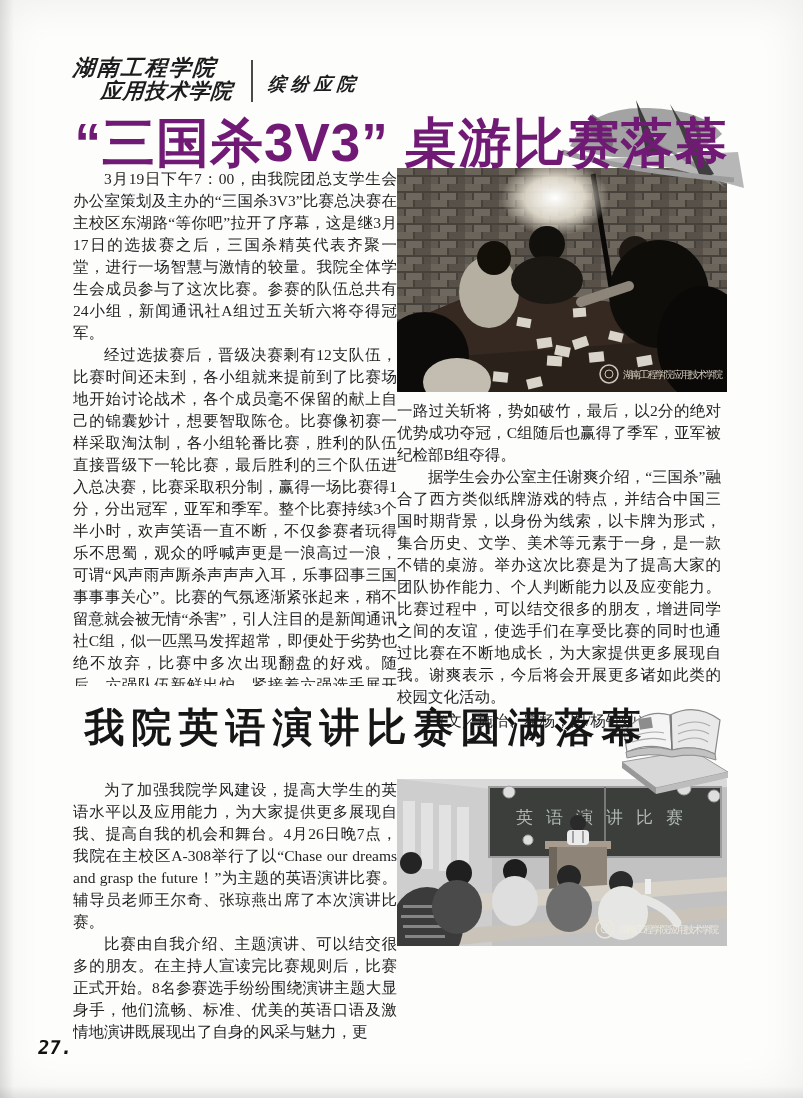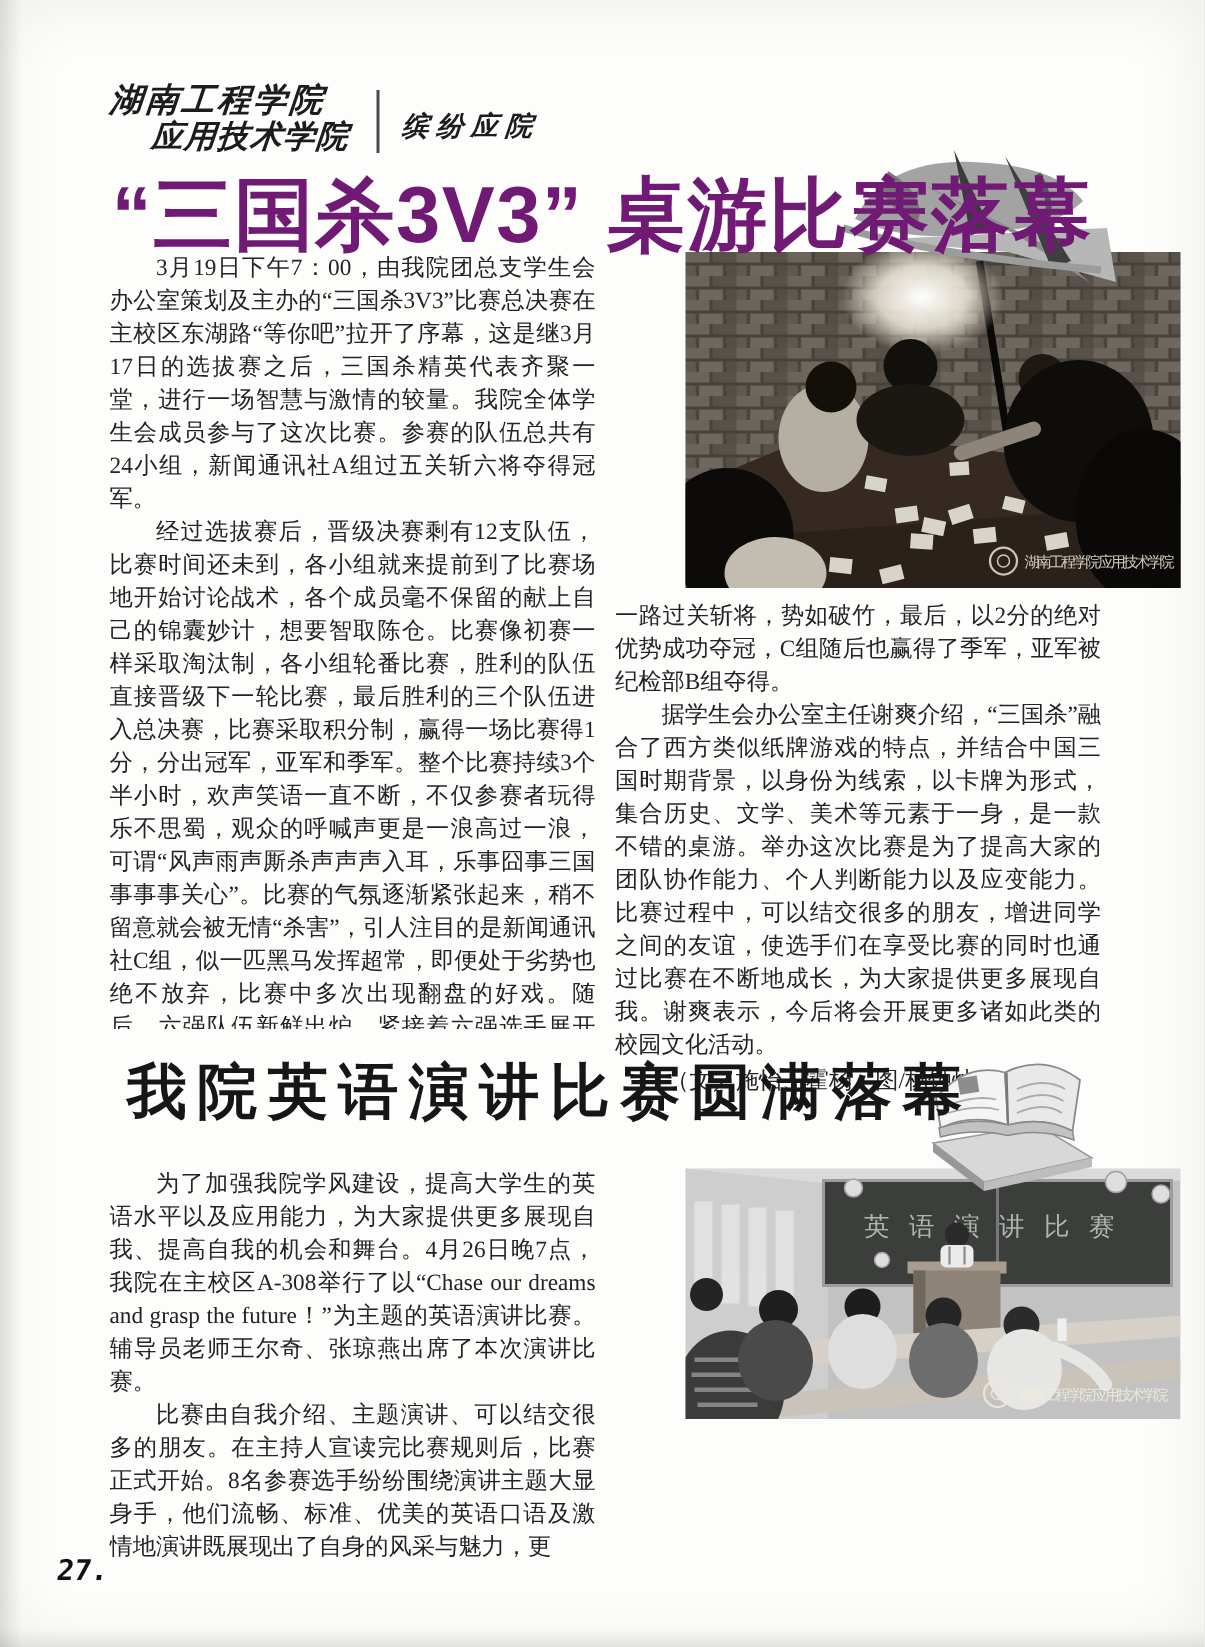--- a/index.html
+++ b/index.html
@@ -25,31 +25,31 @@
     font-size:18px; margin-top:16px; letter-spacing:5px; transform:skewX(-5deg); }
 
   
   .art1-title-wrap { position:absolute; top:108px; left:0; width:100%; text-align:center; height:70px; }
   .art1-title { position:relative; z-index:2; display:inline-block;
     font-family:"Liberation Sans","DejaVu Sans",sans-serif; font-weight:900;
     font-size:53px; letter-spacing:1px; color:#701a75; }
   .splash-art { position:absolute; left:552px; top:-14px; width:192px; height:100px; z-index:1; }
 
   
-  .columns { position:absolute; display:flex; gap:13px; }
+  .columns { position:absolute; display:flex; }
   .col { width:324px; }
   .body-text p { margin:0; font-size:15.5px; line-height:22px; text-align:justify; color:#232323; }
   .body-text p.indent { text-indent:2em; }
   #art1-cols { left:73px; top:168px; width:662px; }
   #art1-left { height:518px; overflow:hidden; }
   #art2-cols { left:73px; top:779px; width:662px; }
   #art2-left { height:262px; overflow:hidden; }
 
   .photo { display:block; }
-  .photo-frame { line-height:0;margin-left:47px; }
+  .photo-frame { line-height:0; }
   .art-photo-caption-gap { height:8px; }
   .byline { text-align:center; padding-left:34px; margin-top:2px !important; }
 
   
   .art2-title-wrap { position:absolute; top:700px; left:0; width:100%; text-align:center; height:78px; }
   .art2-title { position:relative; z-index:2; display:inline-block; margin-right:70px;
     font-family:Liberation Mono, monospace; font-weight:600;
     font-size:40px; letter-spacing:7px; color:#161616; }
   .book-art { position:absolute; left:612px; top:0px; width:122px; height:96px; z-index:1; }
 

